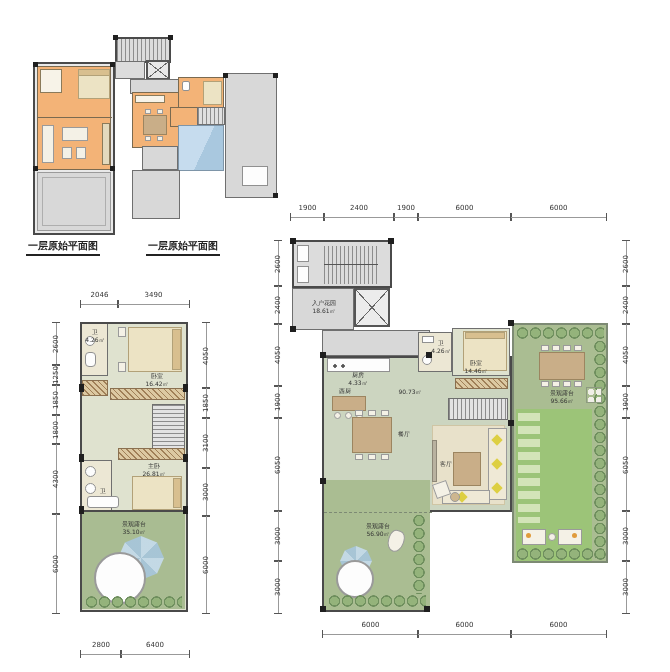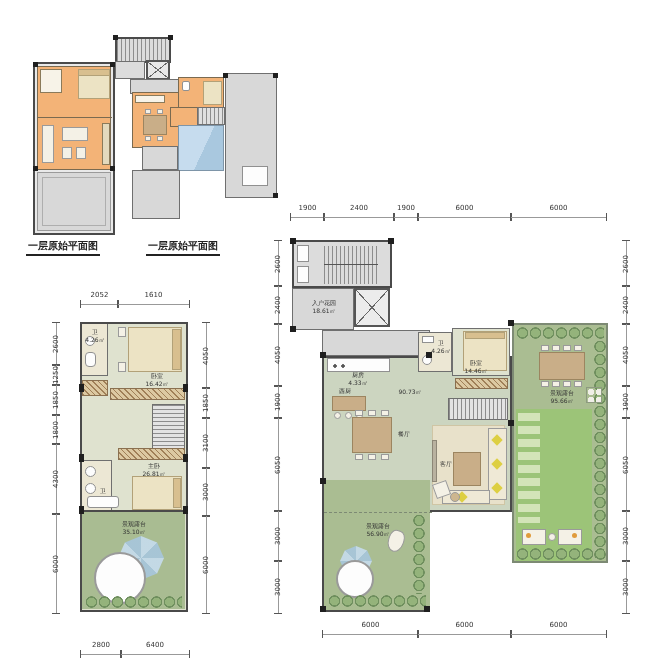--- a/index.html
+++ b/index.html
@@ -93,24 +93,24 @@
     <div class="room wall1" style="left:19px;top:137px;width:48px;height:49px;background:#d8d8d8;"></div>
     <div class="col" style="left:0;top:2px;width:5px;height:5px;"></div>
     <div class="col" style="left:55px;top:2px;width:5px;height:5px;"></div>
     <div class="col" style="left:110px;top:40px;width:5px;height:5px;"></div>
     <div class="col" style="left:160px;top:40px;width:5px;height:5px;"></div>
     <div class="col" style="left:160px;top:160px;width:5px;height:5px;"></div>
   </div>
   <div class="caption" style="left:146px;top:239px;">一层原始平面图</div>
 
   <div class="dim-h" style="left:80px;top:300px;width:37px;">
-      <span>2052</span>
+      <span>2046</span>
     </div>
   <div class="dim-h" style="left:117px;top:300px;width:71px;">
-      <span>1610</span>
+      <span>3490</span>
     </div>
   <div class="dim-v" style="left:52px;top:322px;height:42px;">
       <span>2600</span>
     </div>
   <div class="dim-v" style="left:52px;top:364px;height:20px;">
       <span>1250</span>
     </div>
   <div class="dim-v" style="left:52px;top:384px;height:30px;">
       <span>1850</span>
     </div>

